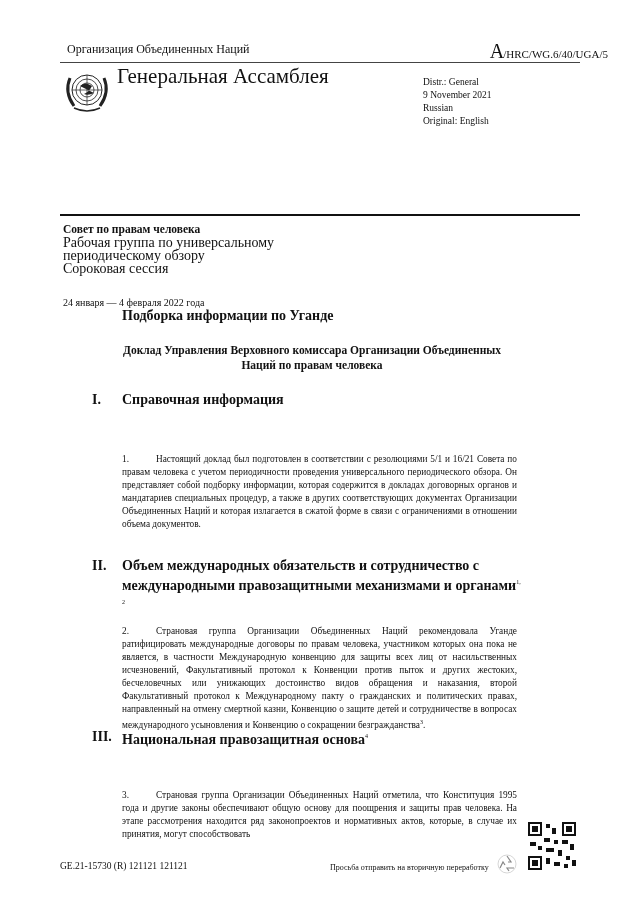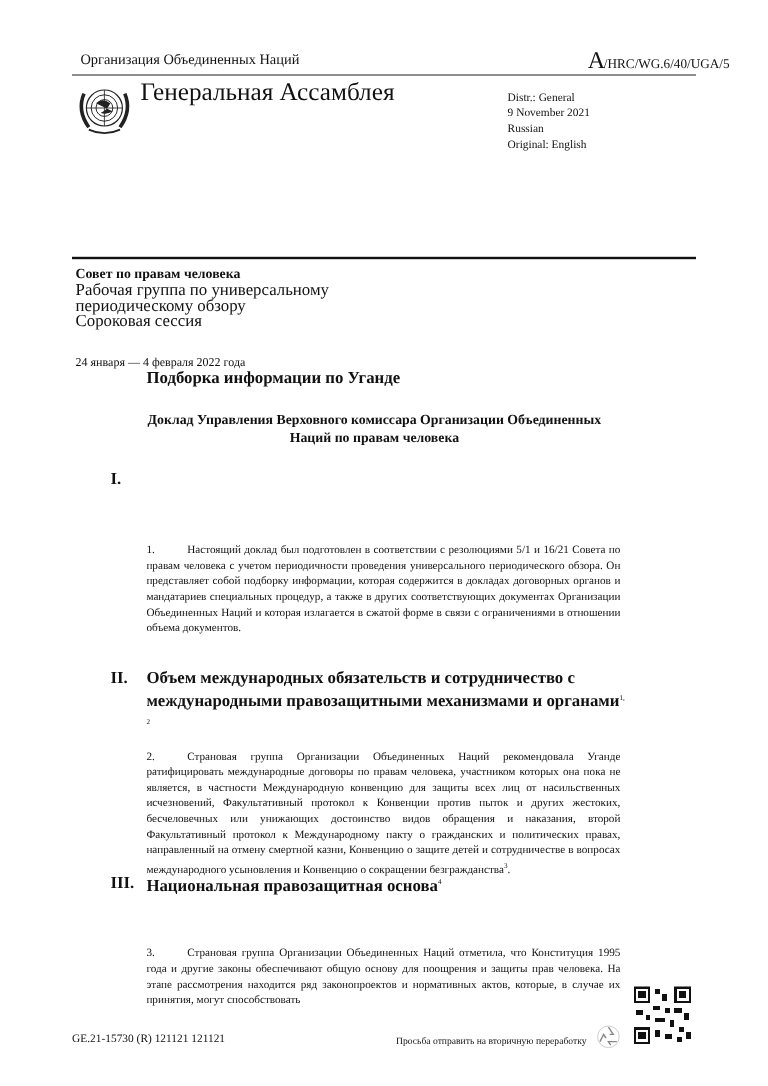--- a/index.html
+++ b/index.html
@@ -64,20 +64,21 @@
   <div class="c2">периодическому обзору</div>
   <div class="c2">Сороковая сессия</div>
   <div class="c3">24 января — 4 февраля 2022 года</div>
 </div>
 
 <div class="abs doc-title">Подборка информации по Уганде</div>
 <div class="abs doc-sub">Доклад Управления Верховного комиссара Организации Объединенных Наций по правам человека</div>
 
 <div class="abs h1" style="top:391px;height:20px;">
   <span class="num">I.</span>
+  <span class="txt">Справочная информация</span>
 </div>
 <div class="abs para" style="top:423px;">
   <span class="pn">1.</span><span>Настоящий доклад был подготовлен в соответствии с резолюциями 5/1 и 16/21 Совета по правам человека с учетом периодичности проведения универсального периодического обзора. Он представляет собой подборку информации, которая содержится в докладах договорных органов и мандатариев специальных процедур, а также в других соответствующих документах Организации Объединенных Наций и которая излагается в сжатой форме в связи с ограничениями в отношении объема документов.</span>
 </div>
 
 <div class="abs h1" style="top:557px;height:55px;">
   <span class="num">II.</span>
   <span class="txt"><span>Объем международных обязательств и сотрудничество с международными правозащитными механизмами и органами</span><sup>1, 2</sup></span>
 </div>
 <div class="abs para" style="top:595px;">

